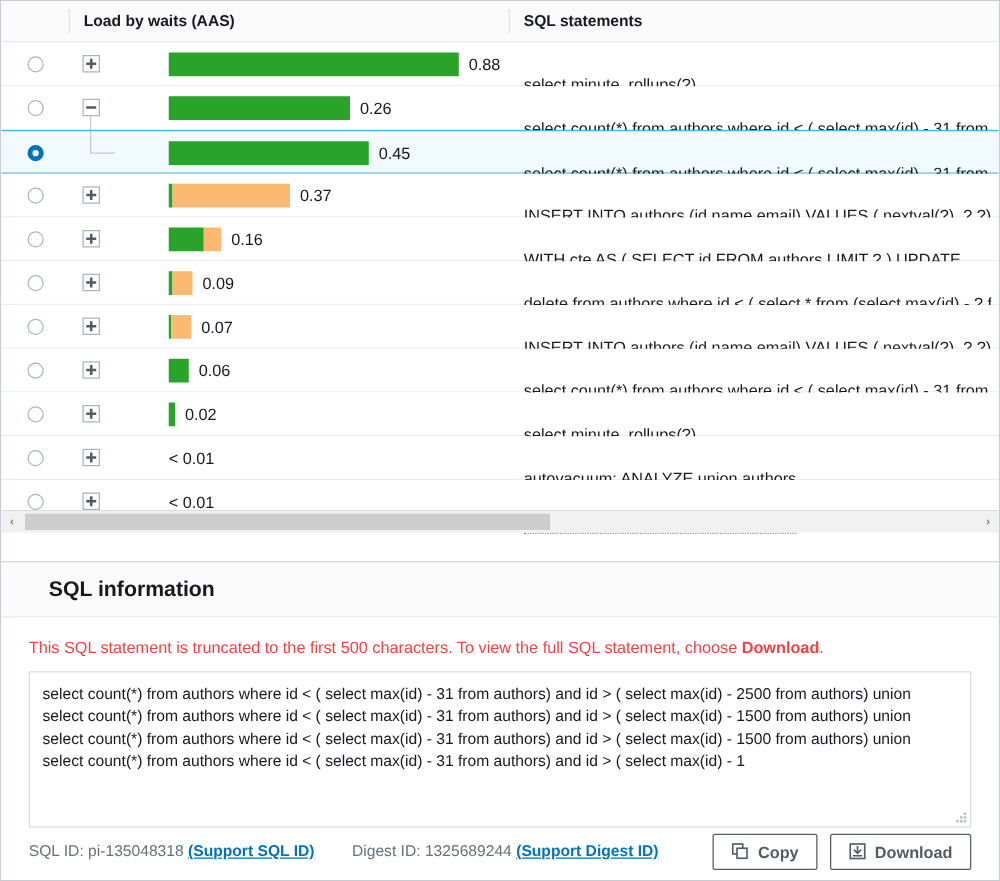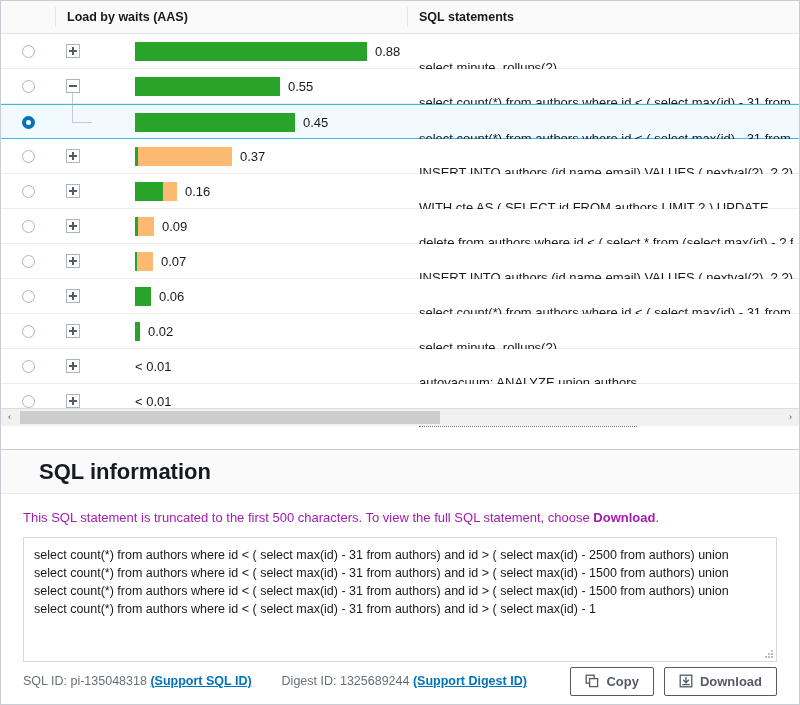--- a/index.html
+++ b/index.html
@@ -242,30 +242,30 @@
   .panel-header {
     height: 44px;
     background: #fafafa;
     border-bottom: 1px solid #eaeded;
     display: flex;
     align-items: center;
     padding-left: 38px;
     box-sizing: border-box;
   }
   .panel-title {
-    font-size: 22px;
+    font-size: 17px;
     font-weight: bold;
     color: #16191f;
   }
   .panel-body {
     padding: 16px 22px 0 22px;
   }
   .trunc-note {
     font-size: 13px;
-    color: #a21caf;
+    color: #ef4444;
     margin: 0 0 12px 0;
   }
   .trunc-note b { font-weight: bold; }
 
   .sql-box {
     position: relative;
     border: 1px solid #d5dbdb;
     background: #ffffff;
     height: 125px;
     box-sizing: border-box;
@@ -364,21 +364,21 @@
           <div class="sql-cell"><span class="sql-link">select minute_rollups(?)</span></div>
         </div>
         <div class="row">
           <div class="radio"></div>
           <div class="expander"></div>
           <div class="tree-line" style="top: 24px; height: 11px;"></div>
           <div class="bar-area">
             <div class="bar">
               <div class="seg-green" style="width: 145px;"></div>
             </div>
-            <div class="bar-val">0.55</div>
+            <div class="bar-val">0.26</div>
           </div>
           <div class="sql-cell"><span class="sql-link">select count(*) from authors where id &lt; ( select max(id) - 31 from a</span></div>
         </div>
         <div class="row selected">
           <div class="radio on"></div>
           <div class="tree-elbow-v"></div>
           <div class="tree-elbow-h"></div>
           <div class="bar-area">
             <div class="bar">
               <div class="seg-green" style="width: 160px;"></div>

